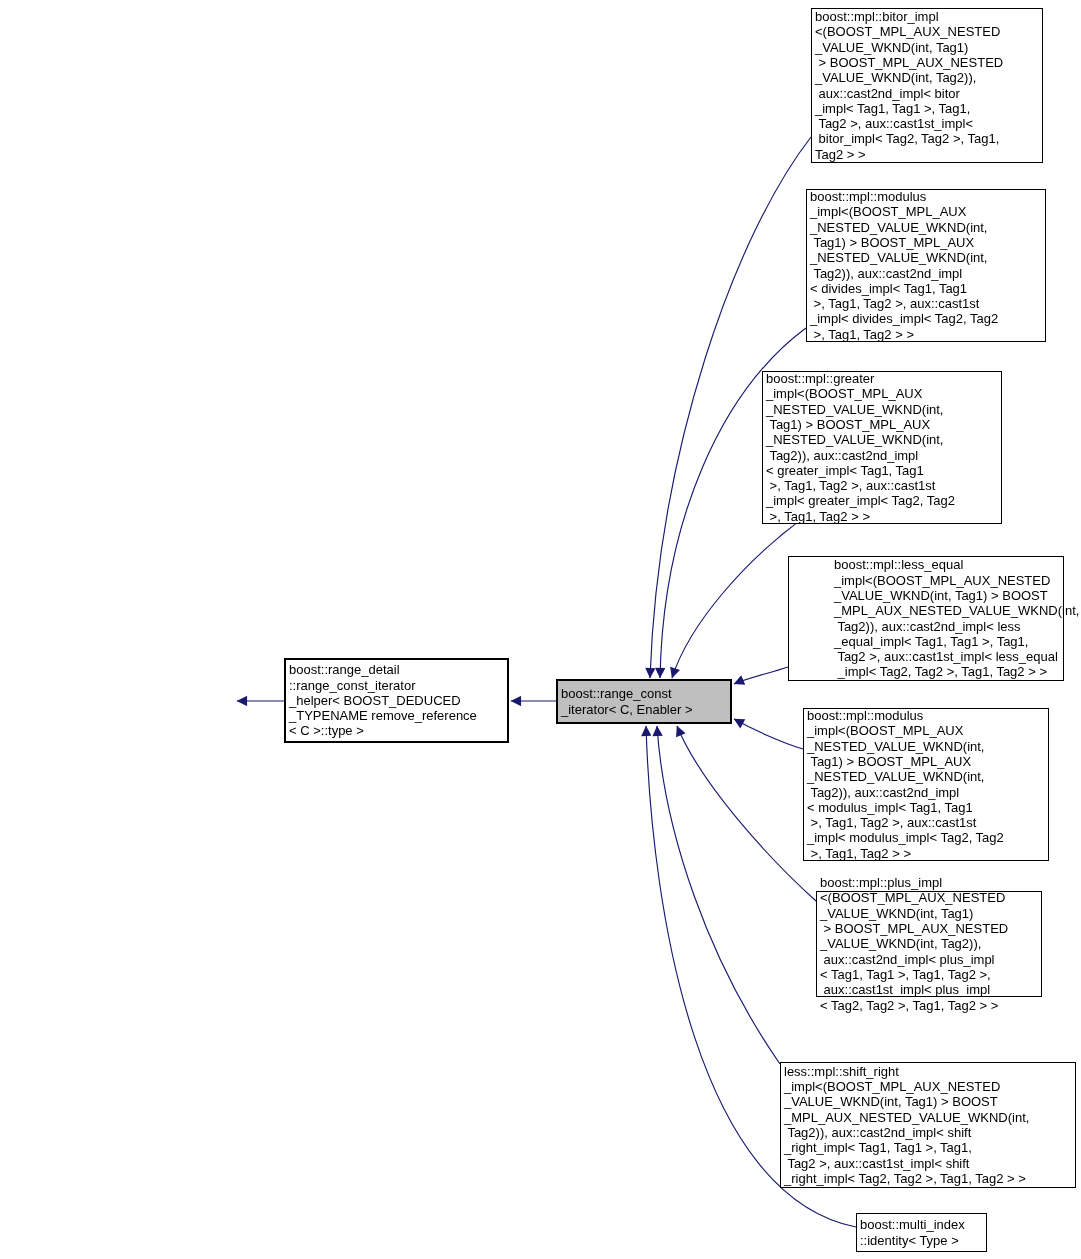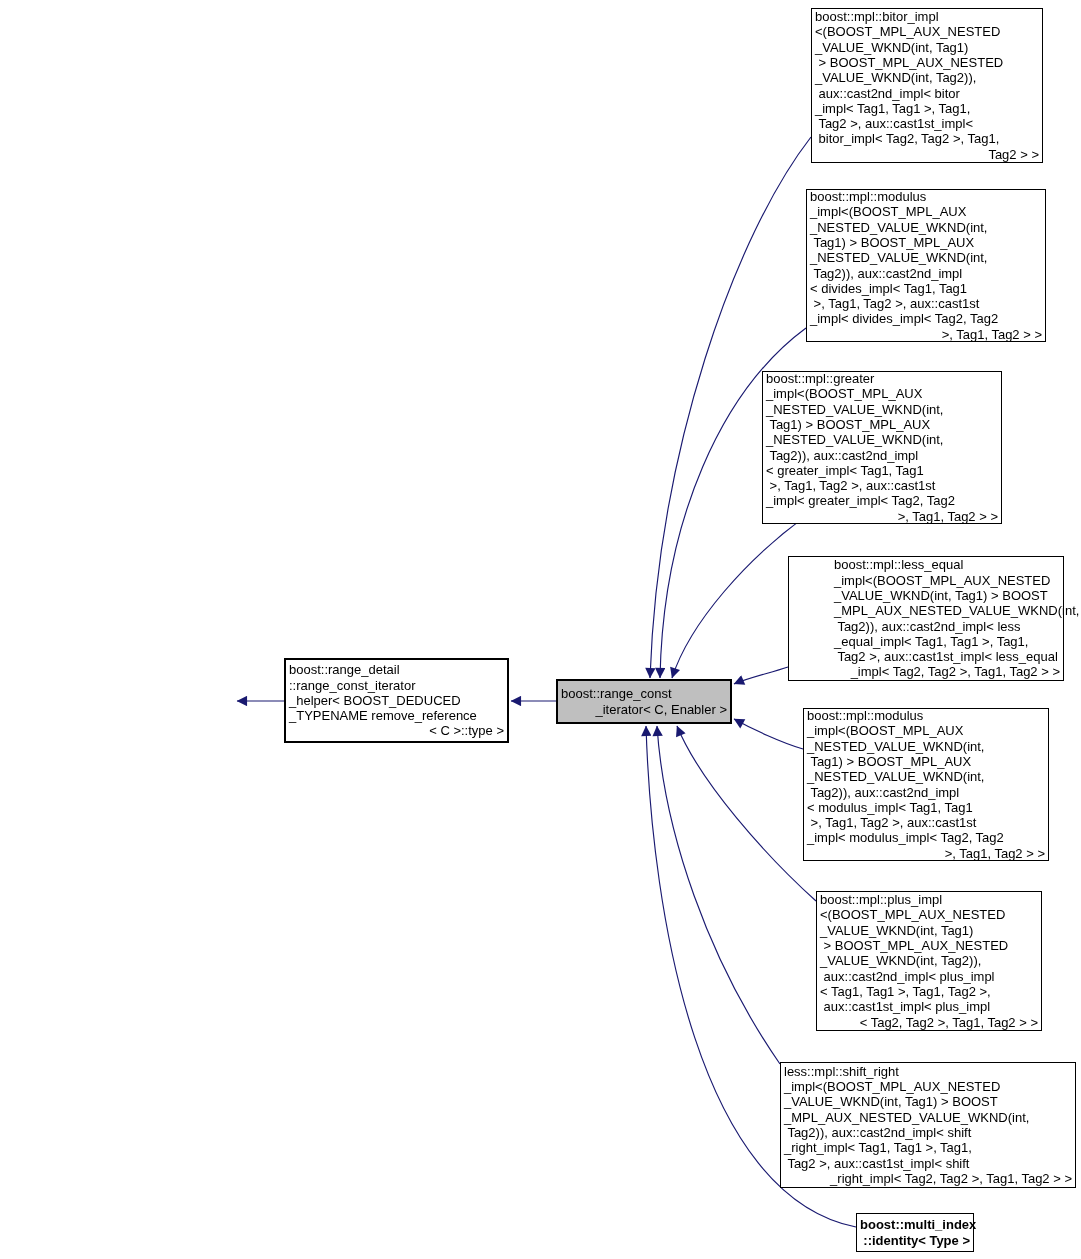--- a/index.html
+++ b/index.html
@@ -19,21 +19,21 @@
     border:1px solid #000000;
     color:#000000;
     font-size:13px;
     line-height:15.3px;
     padding:1px 3px;
     display:flex;
     flex-direction:column;
     justify-content:center;
   }
   .node .ln{white-space:pre;text-align:left;}
-  .node .ln:last-child{text-align:right;}
+  .node .ln:last-child{text-align:left;}
   .node.current{background:#bfbfbf;border-width:2px;}
   .node.helper{border-width:2px;}
   .node.external{border-color:#bfbfbf;}
 </style>
 </head>
 <body>
 
 <div id="canvas">
   <svg id="edge-layer" width="1081" height="1259" viewBox="0 0 1081 1259" xmlns="http://www.w3.org/2000/svg">
     <defs>
@@ -114,38 +114,38 @@
       <div class="ln">_impl&lt;(BOOST_MPL_AUX</div>
       <div class="ln">_NESTED_VALUE_WKND(int,</div>
       <div class="ln"> Tag1) &gt; BOOST_MPL_AUX</div>
       <div class="ln">_NESTED_VALUE_WKND(int,</div>
       <div class="ln"> Tag2)), aux::cast2nd_impl</div>
       <div class="ln">&lt; modulus_impl&lt; Tag1, Tag1</div>
       <div class="ln"> &gt;, Tag1, Tag2 &gt;, aux::cast1st</div>
       <div class="ln">_impl&lt; modulus_impl&lt; Tag2, Tag2</div>
       <div class="ln"> &gt;, Tag1, Tag2 &gt; &gt;</div>
     </div>
-    <div class="node derived" style="left: 816px; top: 891px; width: 226px; height: 140px;">
+    <div class="node derived" style="left: 816px; top: 891px; width: 226px; height: 106px;">
       <div class="ln">boost::mpl::plus_impl</div>
       <div class="ln">&lt;(BOOST_MPL_AUX_NESTED</div>
       <div class="ln">_VALUE_WKND(int, Tag1)</div>
       <div class="ln"> &gt; BOOST_MPL_AUX_NESTED</div>
       <div class="ln">_VALUE_WKND(int, Tag2)),</div>
       <div class="ln"> aux::cast2nd_impl&lt; plus_impl</div>
       <div class="ln">&lt; Tag1, Tag1 &gt;, Tag1, Tag2 &gt;,</div>
       <div class="ln"> aux::cast1st_impl&lt; plus_impl</div>
       <div class="ln">&lt; Tag2, Tag2 &gt;, Tag1, Tag2 &gt; &gt;</div>
     </div>
     <div class="node derived" style="left: 780px; top: 1062px; width: 296px; height: 126px;">
       <div class="ln">less::mpl::shift_right</div>
       <div class="ln">_impl&lt;(BOOST_MPL_AUX_NESTED</div>
       <div class="ln">_VALUE_WKND(int, Tag1) &gt; BOOST</div>
       <div class="ln">_MPL_AUX_NESTED_VALUE_WKND(int,</div>
       <div class="ln"> Tag2)), aux::cast2nd_impl&lt; shift</div>
       <div class="ln">_right_impl&lt; Tag1, Tag1 &gt;, Tag1,</div>
       <div class="ln"> Tag2 &gt;, aux::cast1st_impl&lt; shift</div>
       <div class="ln">_right_impl&lt; Tag2, Tag2 &gt;, Tag1, Tag2 &gt; &gt;</div>
     </div>
-    <div class="node derived" style="left: 856px; top: 1213px; width: 118px; height: 39px; font-weight: bold;">
+    <div class="node derived" style="left: 856px; top: 1213px; width: 131px; height: 39px;">
       <div class="ln">boost::multi_index</div>
       <div class="ln">::identity&lt; Type &gt;</div>
     </div>
   </div>
 
 </body></html>

